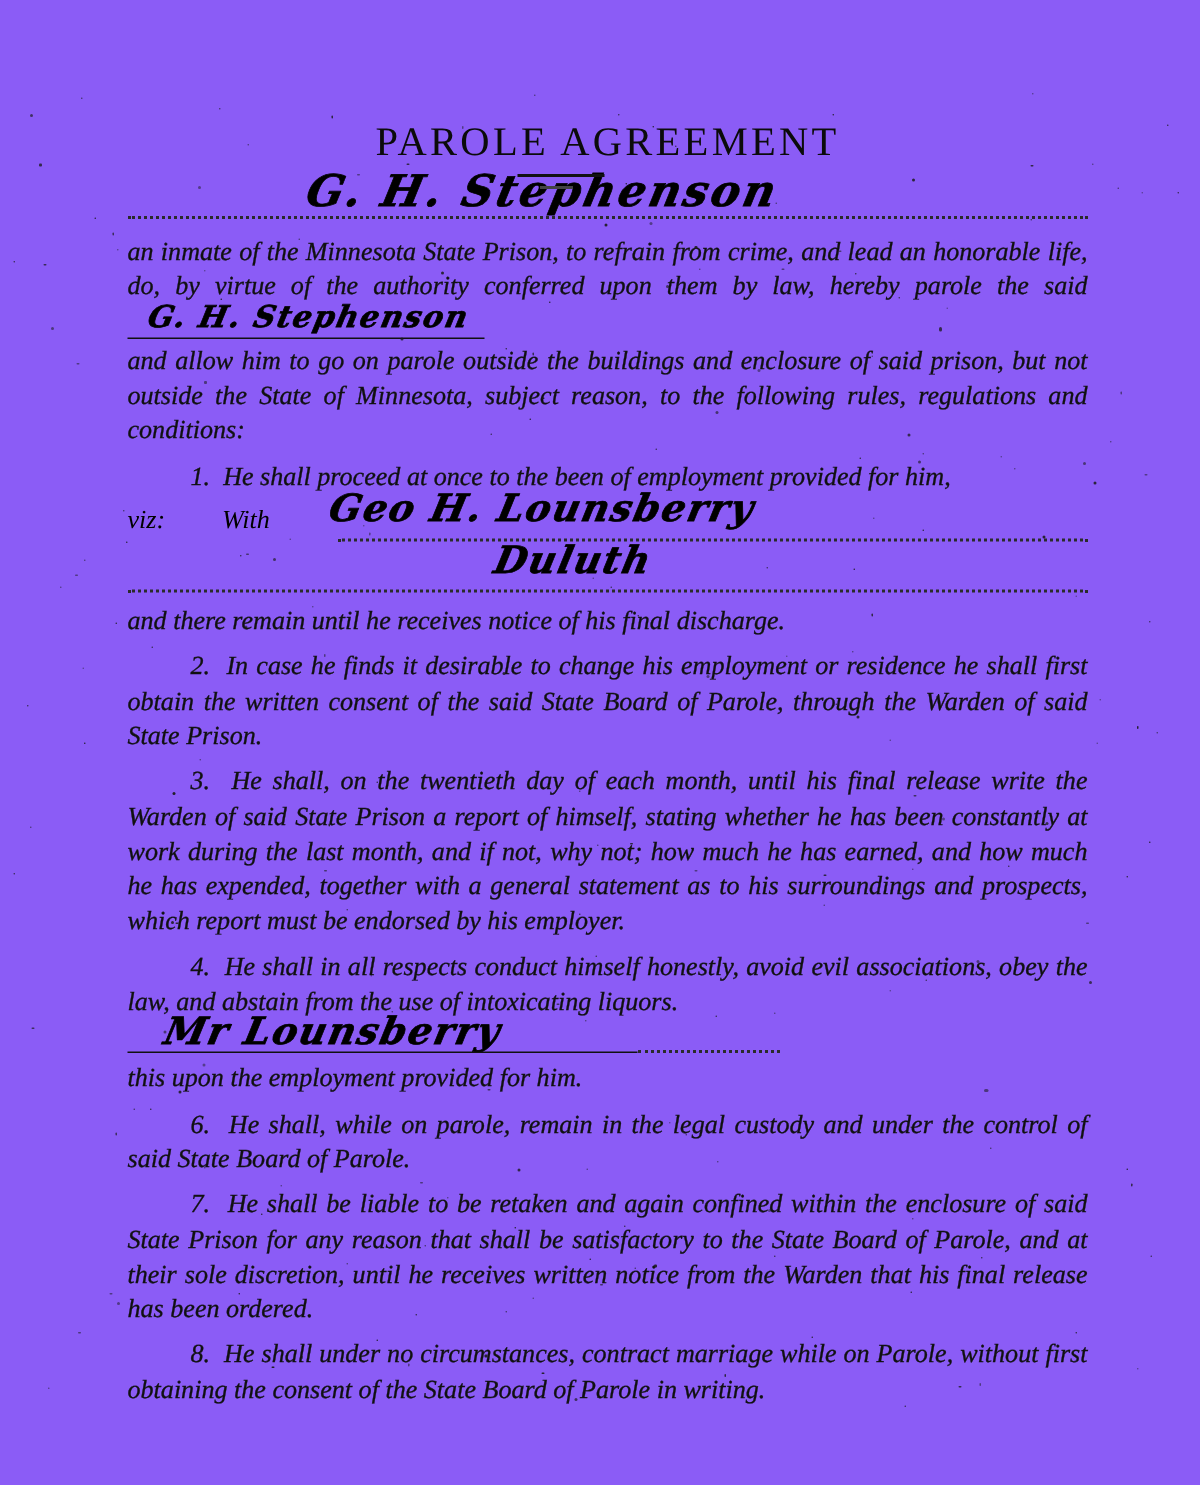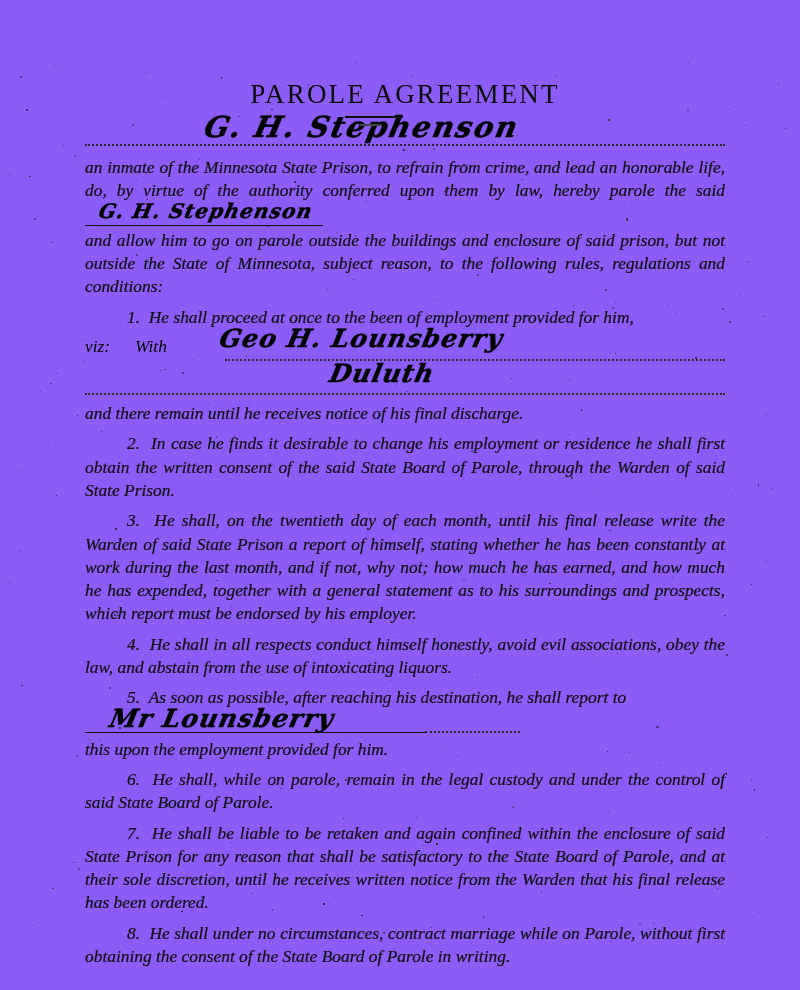--- a/index.html
+++ b/index.html
@@ -135,21 +135,21 @@
   .viz-row {
     position: relative;
     font-family: "Liberation Serif", serif;
     font-style: italic;
     font-size: 17.4px;
     line-height: 23.3px;
     margin-top: 4px;
     height: 30px;
   }
   .viz-label { position: absolute; left: 0; top: 2px; }
-  .with-label { position: absolute; left: 50px; top: 2px; }
+  .with-label { position: absolute; left: 63px; top: 2px; }
   .viz-row .hand {
     position: absolute;
     left: 135px;
     top: -6px;
     font-size: 25px;
   }
   .viz-row .rule-d {
     position: absolute;
     left: 140px; right: 0;
     bottom: 2px;
@@ -263,21 +263,20 @@
     </div>
 
     <p class="body-p nojust" style="margin-top:5px;">and there remain until he receives notice of his final discharge.</p>
 
     <p class="body-p clause"><span class="indent"></span><span>2.</span>&nbsp;&nbsp;<span>In case he finds it desirable to change his employment or residence he shall first obtain the written consent of the said State Board of Parole, through the Warden of said State Prison.</span></p>
 
     <p class="body-p clause"><span class="indent"></span><span>3.</span>&nbsp;&nbsp;<span>He shall, on the twentieth day of each month, until his final release write the Warden of said State Prison a report of himself, stating whether he has been constantly at work during the last month, and if not, why not; how much he has earned, and how much he has expended, together with a general statement as to his surroundings and prospects, which report must be endorsed by his employer.</span></p>
 
     <p class="body-p clause"><span class="indent"></span><span>4.</span>&nbsp;&nbsp;<span>He shall in all respects conduct himself honestly, avoid evil associations, obey the law, and abstain from the use of intoxicating liquors.</span></p>
 
-    <p class="body-p clause"><span class="indent"></span><span>5.</span>&nbsp;&nbsp;<span>As soon as possible, after reaching his destination, he shall report to</span></p>
 
     <div class="report-row">
       <span class="hand">Mr Lounsberry</span>
       <div class="rule-s"></div>
       <div class="rule-d2"></div>
     </div>
 
     <p class="body-p nojust" style="margin-top:1px;">this upon the employment provided for him.</p>
 
     <p class="body-p clause"><span class="indent"></span><span>6.</span>&nbsp;&nbsp;<span>He shall, while on parole, remain in the legal custody and under the control of said State Board of Parole.</span></p>

